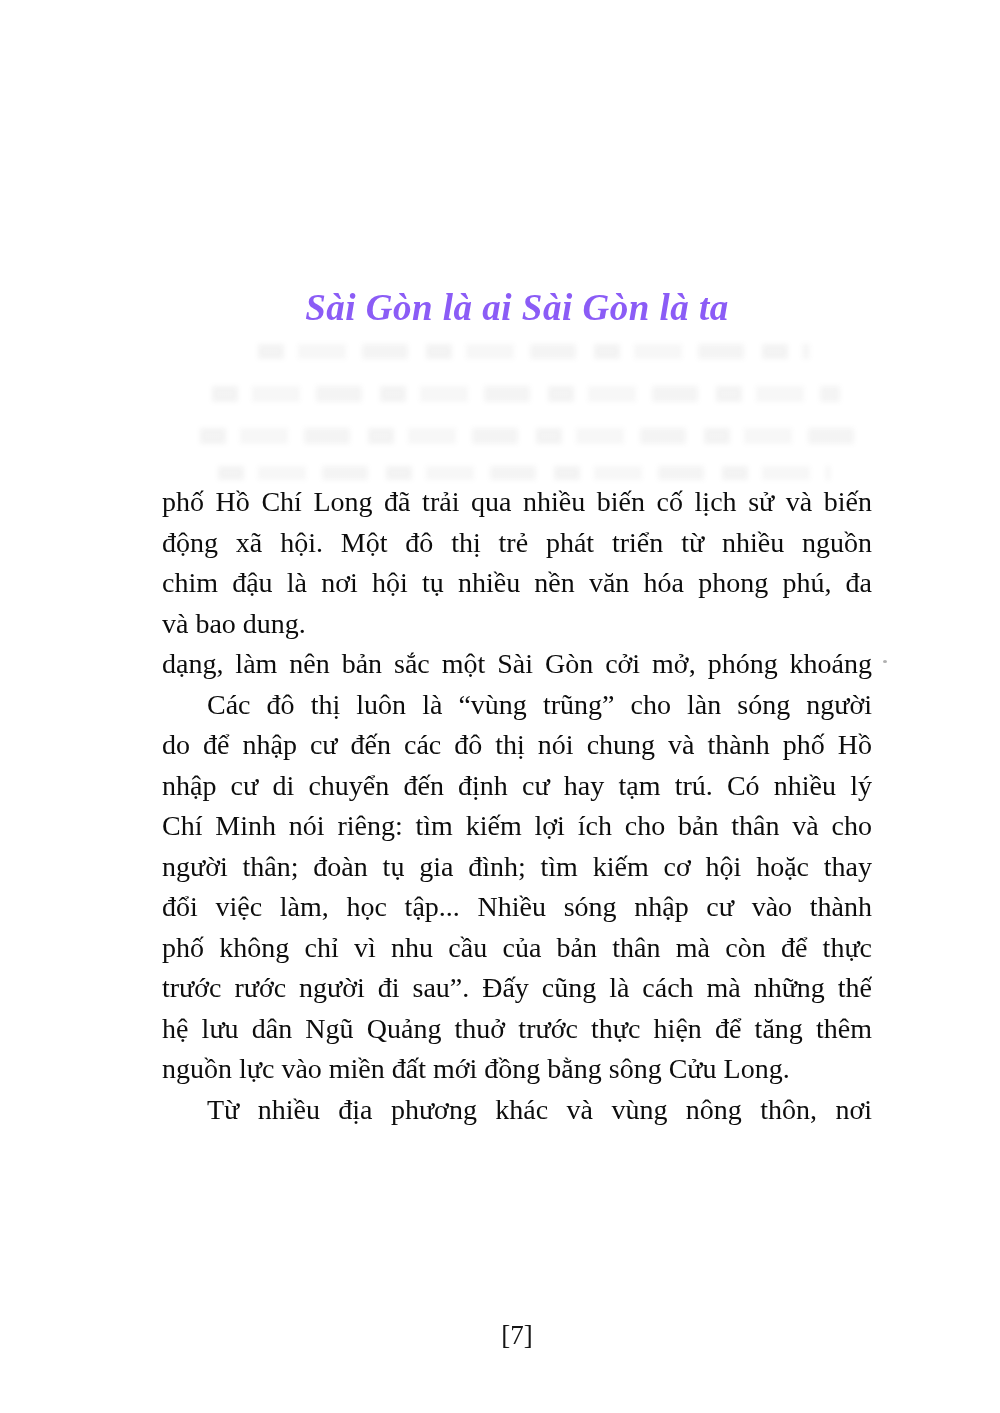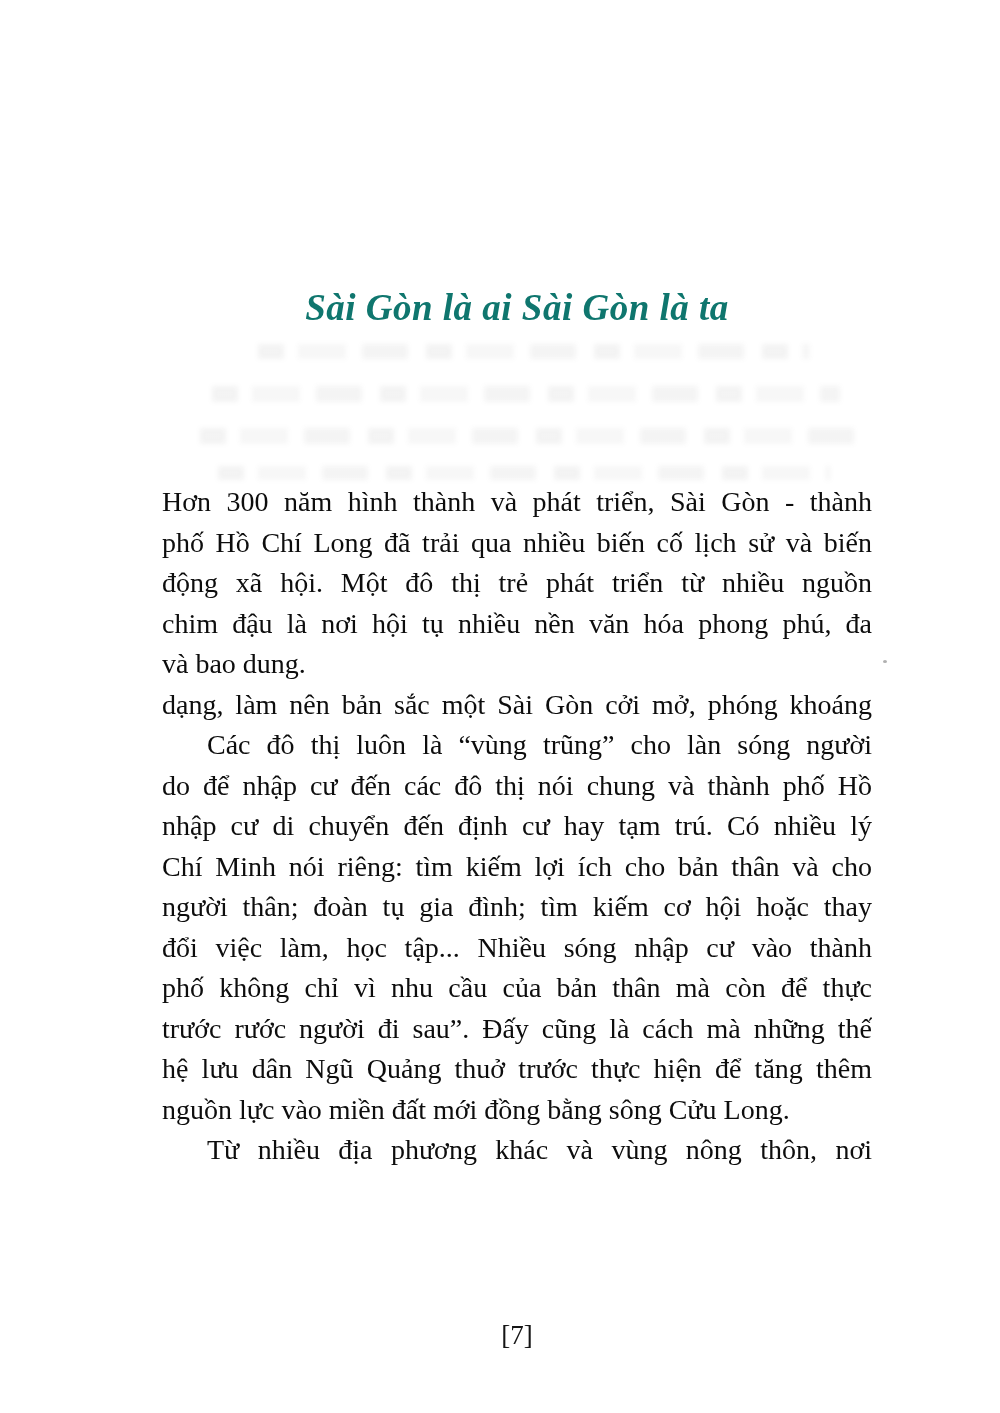--- a/index.html
+++ b/index.html
@@ -20,21 +20,21 @@
   .title {
     position: absolute;
     top: 286px;
     left: 162px;
     width: 710px;
     text-align: center;
     font-size: 37px;
     font-weight: bold;
     font-style: italic;
     letter-spacing: 0.5px;
-    color: #0f766e;
+    color: #8b5cf6;
     white-space: nowrap;
   }
   .body-text {
     position: absolute;
     top: 482px;
     left: 162px;
     width: 710px;
     font-size: 28px;
     line-height: 40.5px;
     color: #0d0d0d;
@@ -95,21 +95,20 @@
 
   <div class="title">Sài Gòn là ai Sài Gòn là ta</div>
 
   <div class="bleed bleed-row bleed-1"></div>
   <div class="bleed bleed-row bleed-2"></div>
   <div class="bleed bleed-row bleed-3"></div>
   <div class="bleed bleed-row bleed-4"></div>
 
   <div class="body-text">
       <div class="paragraph">
-        <div class="line">Hơn 300 năm hình thành và phát triển, Sài Gòn - thành</div>
         <div class="line">phố Hồ Chí Long đã trải qua nhiều biến cố lịch sử và biến</div>
         <div class="line">động xã hội. Một đô thị trẻ phát triển từ nhiều nguồn</div>
         <div class="line">chim đậu là nơi hội tụ nhiều nền văn hóa phong phú, đa</div>
         <div class="line end">và bao dung.</div>
         <div class="line">dạng, làm nên bản sắc một Sài Gòn cởi mở, phóng khoáng</div>
       </div>
       <div class="paragraph">
         <div class="line indent">Các đô thị luôn là “vùng trũng” cho làn sóng người</div>
         <div class="line">do để nhập cư đến các đô thị nói chung và thành phố Hồ</div>
         <div class="line">nhập cư di chuyển đến định cư hay tạm trú. Có nhiều lý</div>

